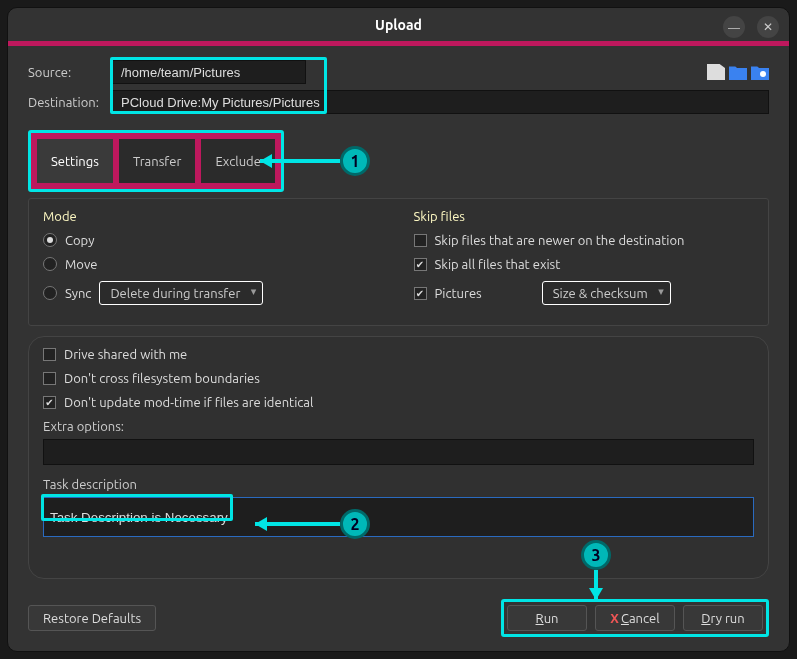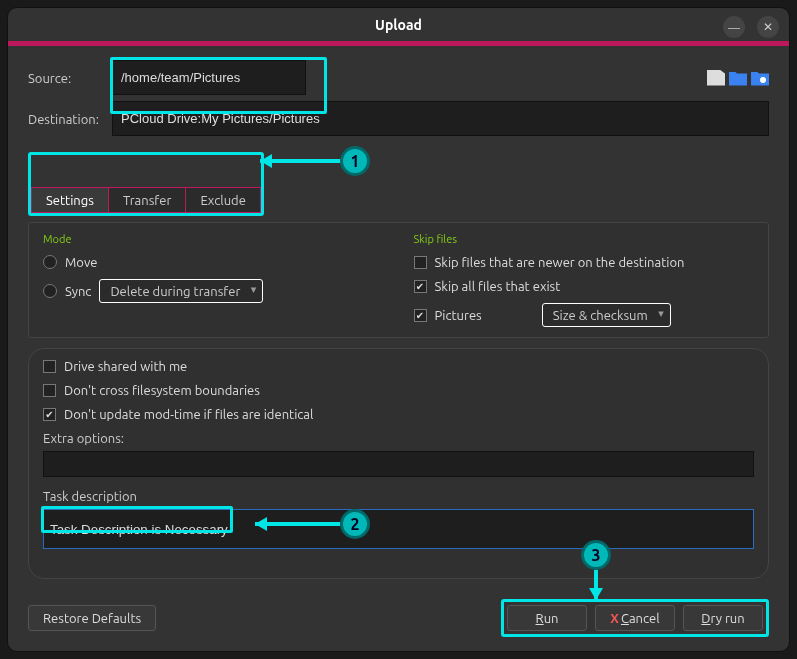--- a/index.html
+++ b/index.html
@@ -66,21 +66,21 @@
     margin-bottom: 6px;
     gap: 6px;
   }
   .path-label { width: 78px; color: #ccc; }
   .path-input {
     flex: 1;
     background: #1e1e1e;
     border: 1px solid #111;
     color: #ddd;
     padding: 4px 8px;
-    height: 35px;
+    height: 24px;
     font-size: 13px;
   }
   .path-icons { display: flex; gap: 4px; margin-left: 4px; }
   .path-icon {
     width: 18px; height: 16px;
     display: inline-block;
   }
   .icon-file { background: #ddd; clip-path: polygon(0 0, 70% 0, 100% 25%, 100% 100%, 0 100%); }
   .icon-folder { background: #3a82f0; clip-path: polygon(0 15%, 35% 15%, 45% 25%, 100% 25%, 100% 100%, 0 100%); }
   .icon-folder2 { background: #3a82f0; clip-path: polygon(0 15%, 35% 15%, 45% 25%, 100% 25%, 100% 100%, 0 100%); position:relative; }
@@ -88,41 +88,40 @@
 
   .tabs {
     display: flex;
     gap: 0;
     margin-bottom: 0;
     border: 3px solid #00e5e5;
     border-radius: 3px;
     width: fit-content;
   }
   .tab {
-    padding: 5px 14px;
+    padding: 15px 14px;
     background: #2b2b2b;
-    border: 1px solid #be185d;
+    border: 6px solid #be185d;
     color: #ccc;
     cursor: pointer;
-    margin-top: 32px;
   }
   .tab + .tab { border-left: none; }
   .tab.active { background: #3a3a3a; color: #fff; }
 
   .panel {
     border: 1px solid #444;
     background: #303030;
     padding: 10px 14px;
     border-radius: 3px;
     margin-top: 6px;
   }
   .panel + .panel { margin-top: 10px; border-radius: 16px; }
   .two-col { display: flex; gap: 30px; }
   .col { flex: 1; }
-  .section-title { color: #84cc16; margin-bottom: 10px; font-size: 11px; }
+  .section-title { color: #fef9c3; margin-bottom: 10px; font-size: 13px; }
 
   .radio-row, .check-row {
     display: flex;
     align-items: center;
     gap: 8px;
     margin-bottom: 10px;
     color: #ddd;
   }
   .radio {
     width: 14px; height: 14px; border-radius: 50%;
@@ -264,20 +263,24 @@
       <div class="tabs">
         <div class="tab active">Settings</div>
         <div class="tab">Transfer</div>
         <div class="tab">Exclude</div>
       </div>
     </div>
 
     <div class="panel two-col">
       <div class="col">
         <div class="section-title">Mode</div>
+        <div class="radio-row">
+          <span class="radio checked"></span>
+          <span>Copy</span>
+        </div>
         <div class="radio-row">
           <span class="radio"></span>
           <span>Move</span>
         </div>
         <div class="radio-row">
           <span class="radio"></span>
           <span>Sync</span>
           <span class="select">Delete during transfer</span>
         </div>
       </div>

